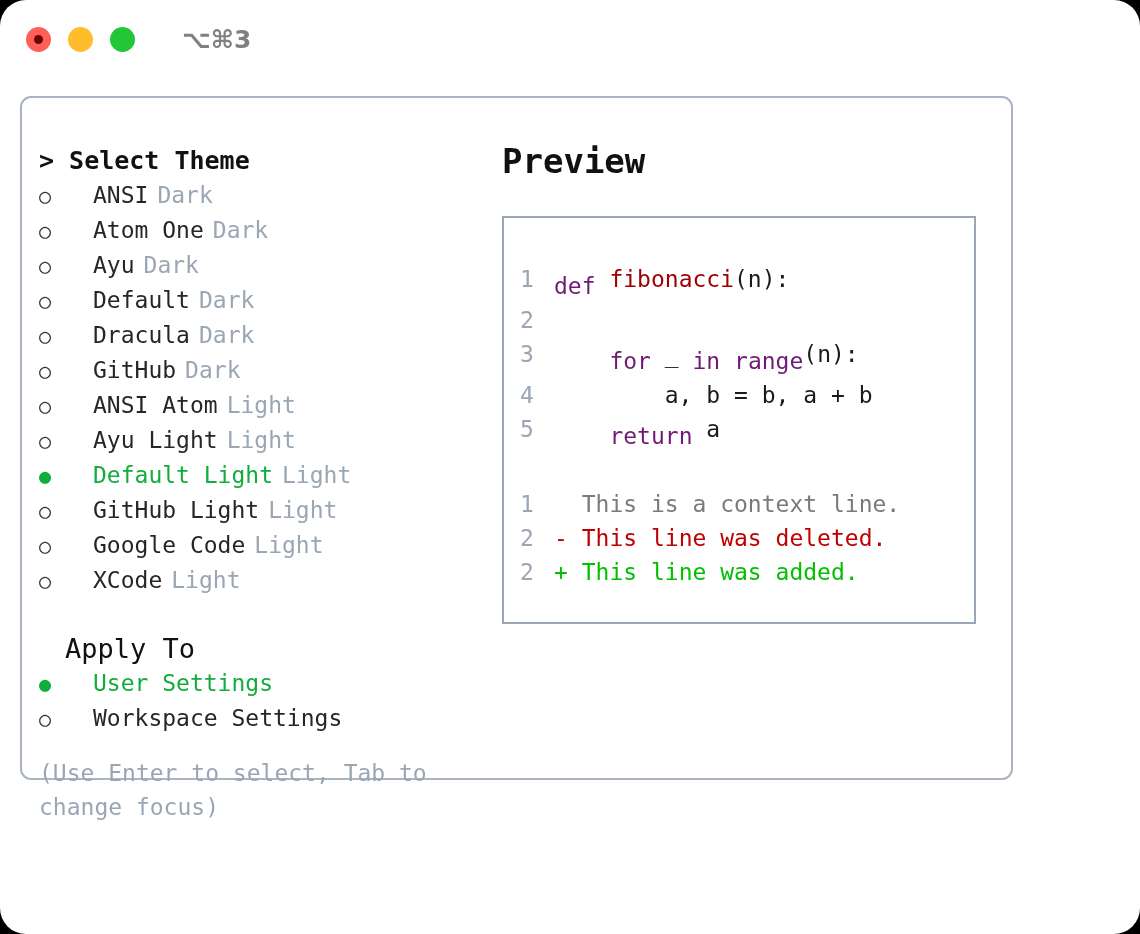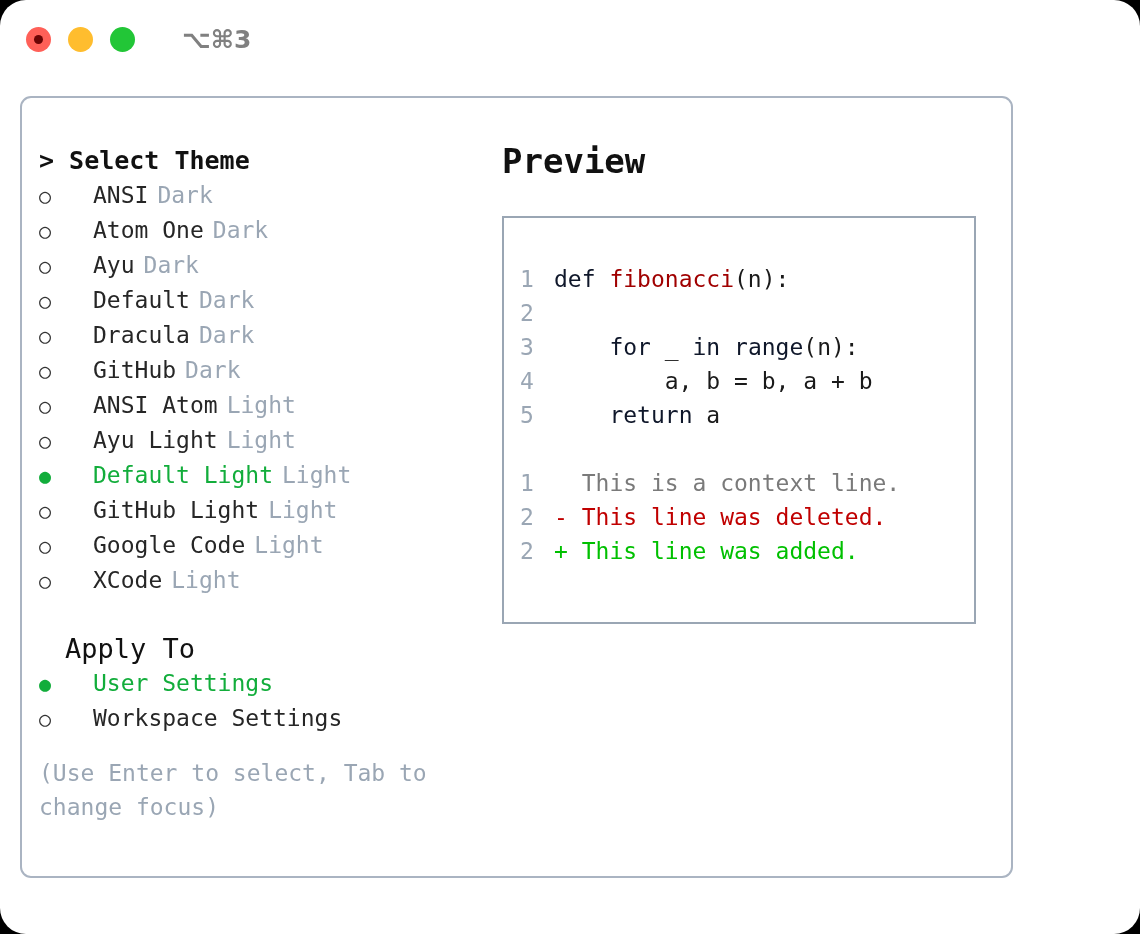--- a/index.html
+++ b/index.html
@@ -64,21 +64,21 @@
     letter-spacing: 0px;
     font-family: "DejaVu Sans", "Liberation Sans", sans-serif;
   }
 
   
   .panel {
     position: absolute;
     left: 20px;
     top: 96px;
     width: 993px;
-    height: 782px;
+    height: 684px;
     border: 2px solid #aab4c2;
     border-radius: 11px;
     box-sizing: border-box;
     background: #ffffff;
   }
 
   .columns {
     display: flex;
     padding: 46px 0 0 0;
   }
@@ -166,21 +166,21 @@
     line-height: 34px;
     white-space: pre;
   }
   .ln {
     width: 34px;
     flex: none;
     color: #9aa6b4;
     text-align: left;
   }
   .code-blank { height: 34px; }
-  .kw   { color: #0f172a; }
+  .kw   { color: #701a75; margin-top: 7px; }
   .fn   { color: #a00000; }
   .plain{ color: #1a1a1a; }
   .ctx  { color: #7a7a7a; }
   .del  { color: #c00000; }
   .add  { color: #00c000; }
 </style>
 </head>
 <body>
 
 <div class="page">

